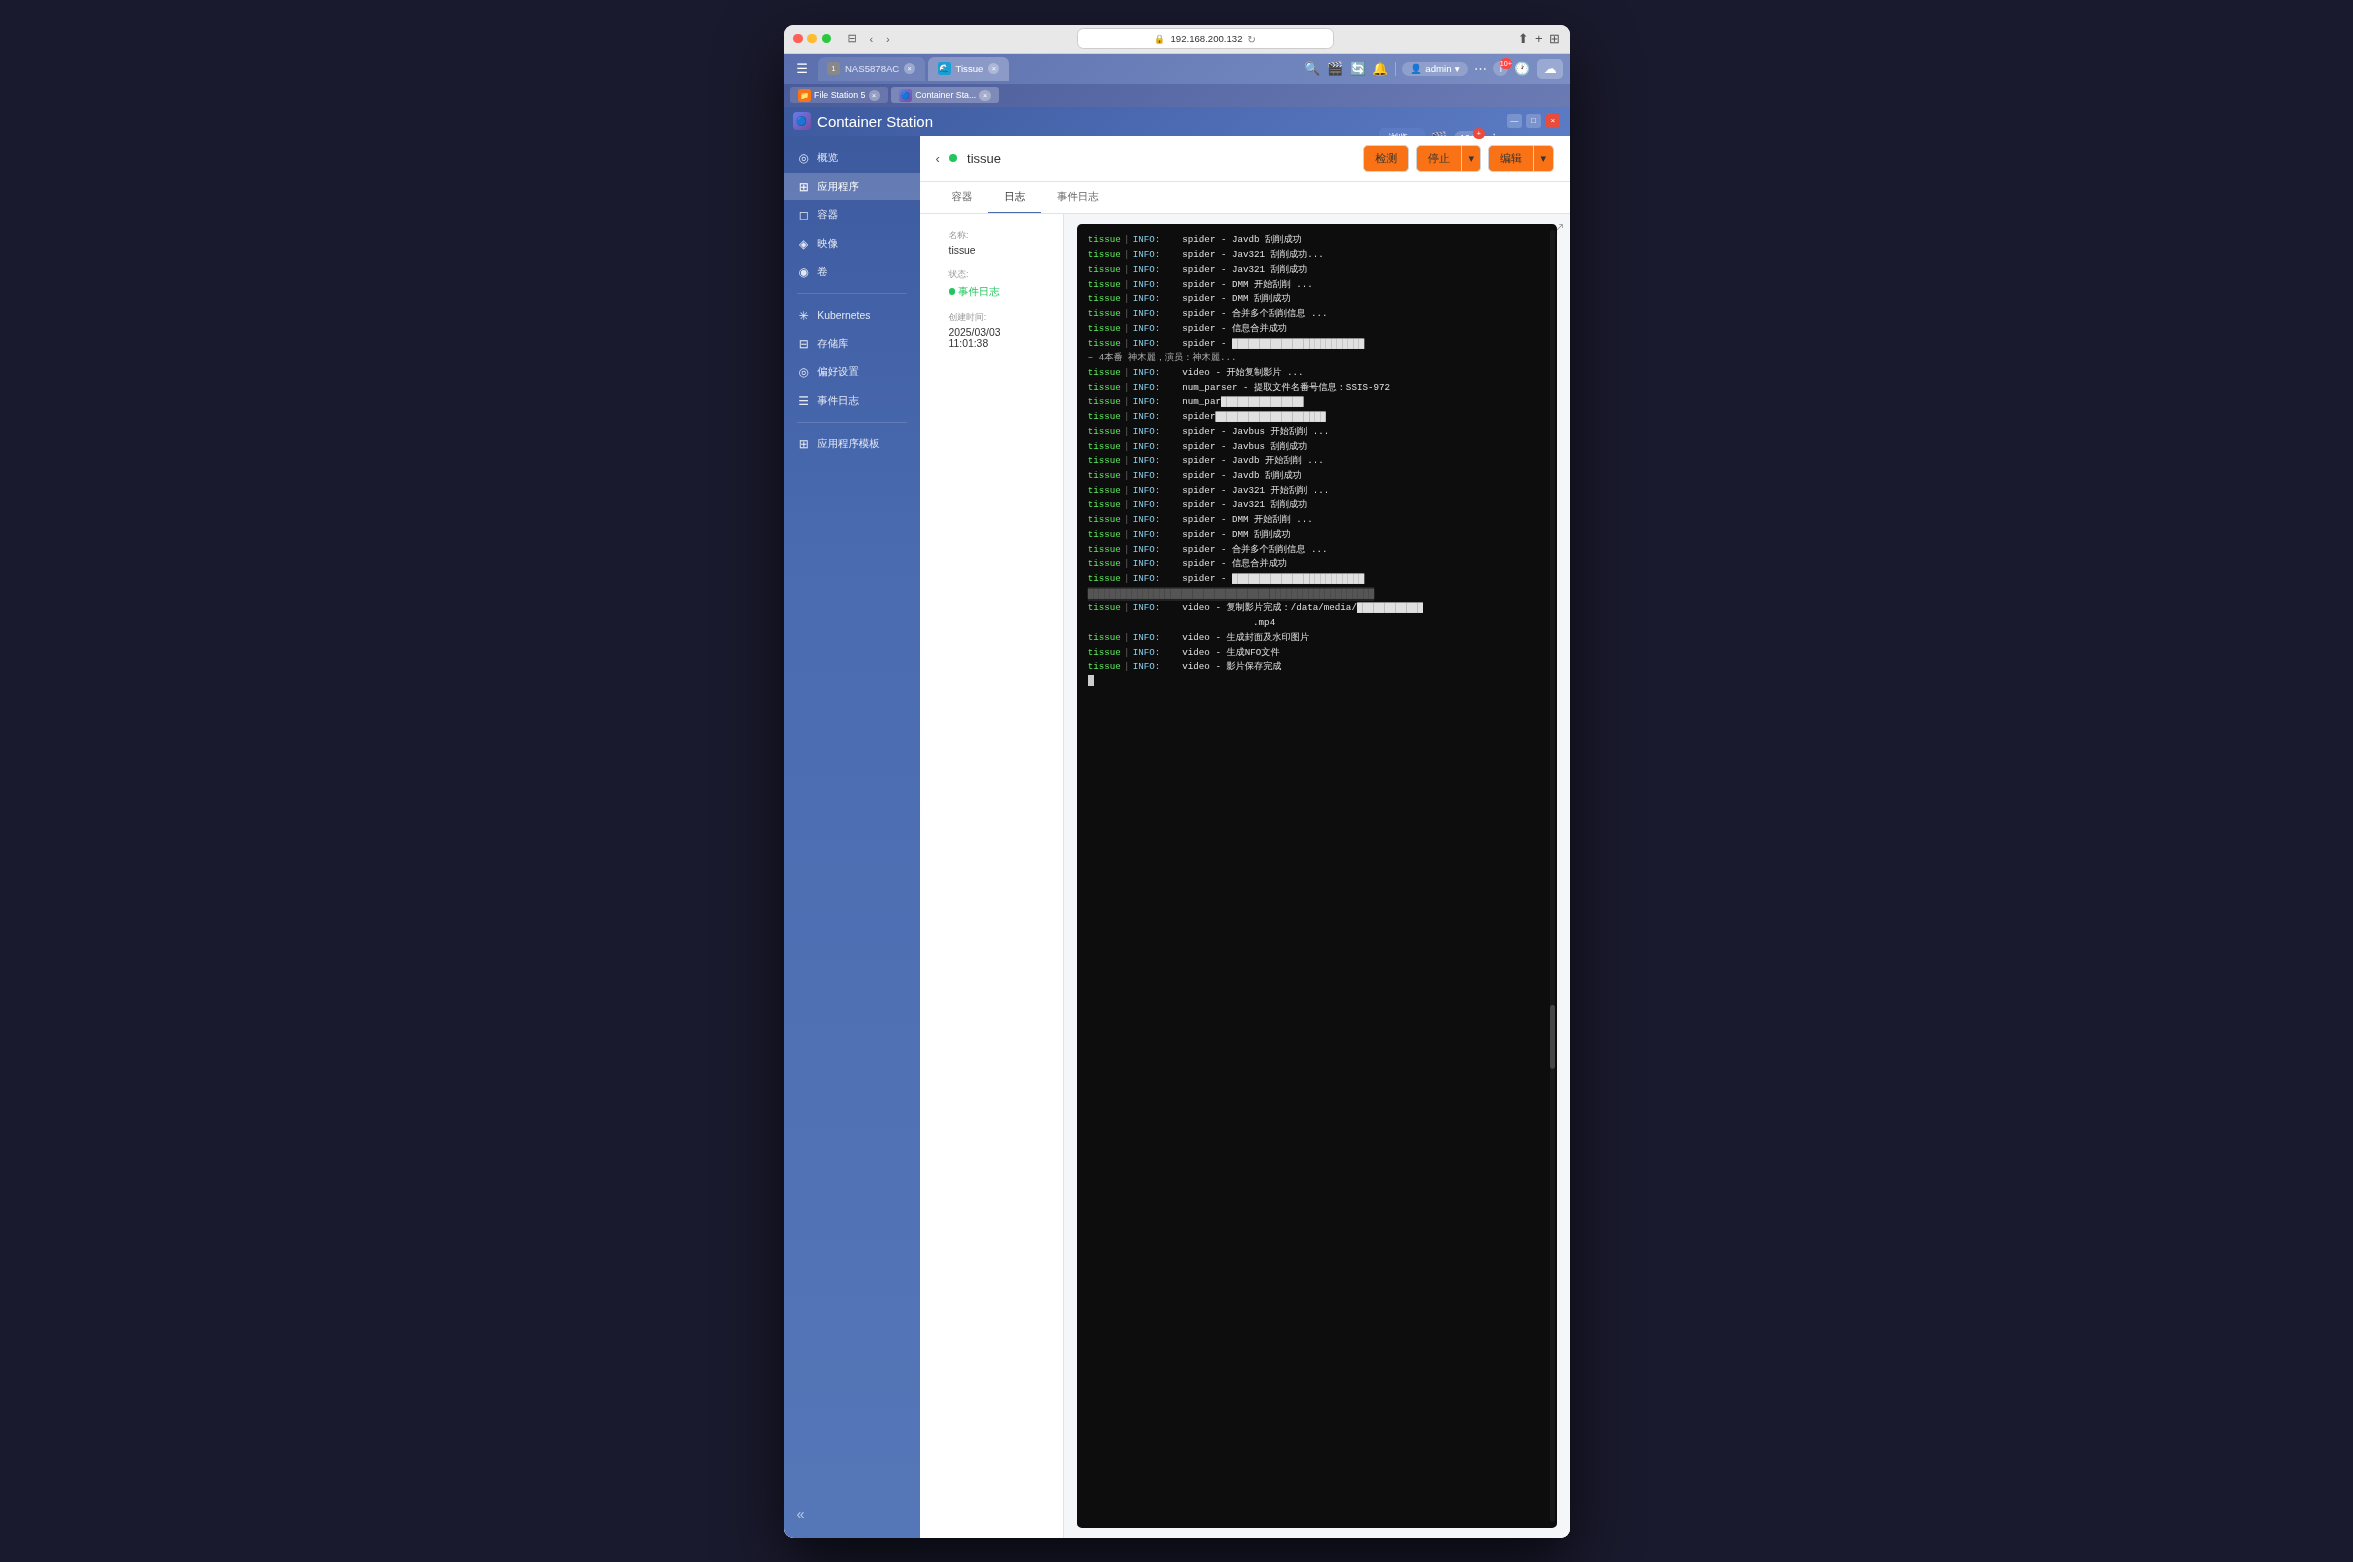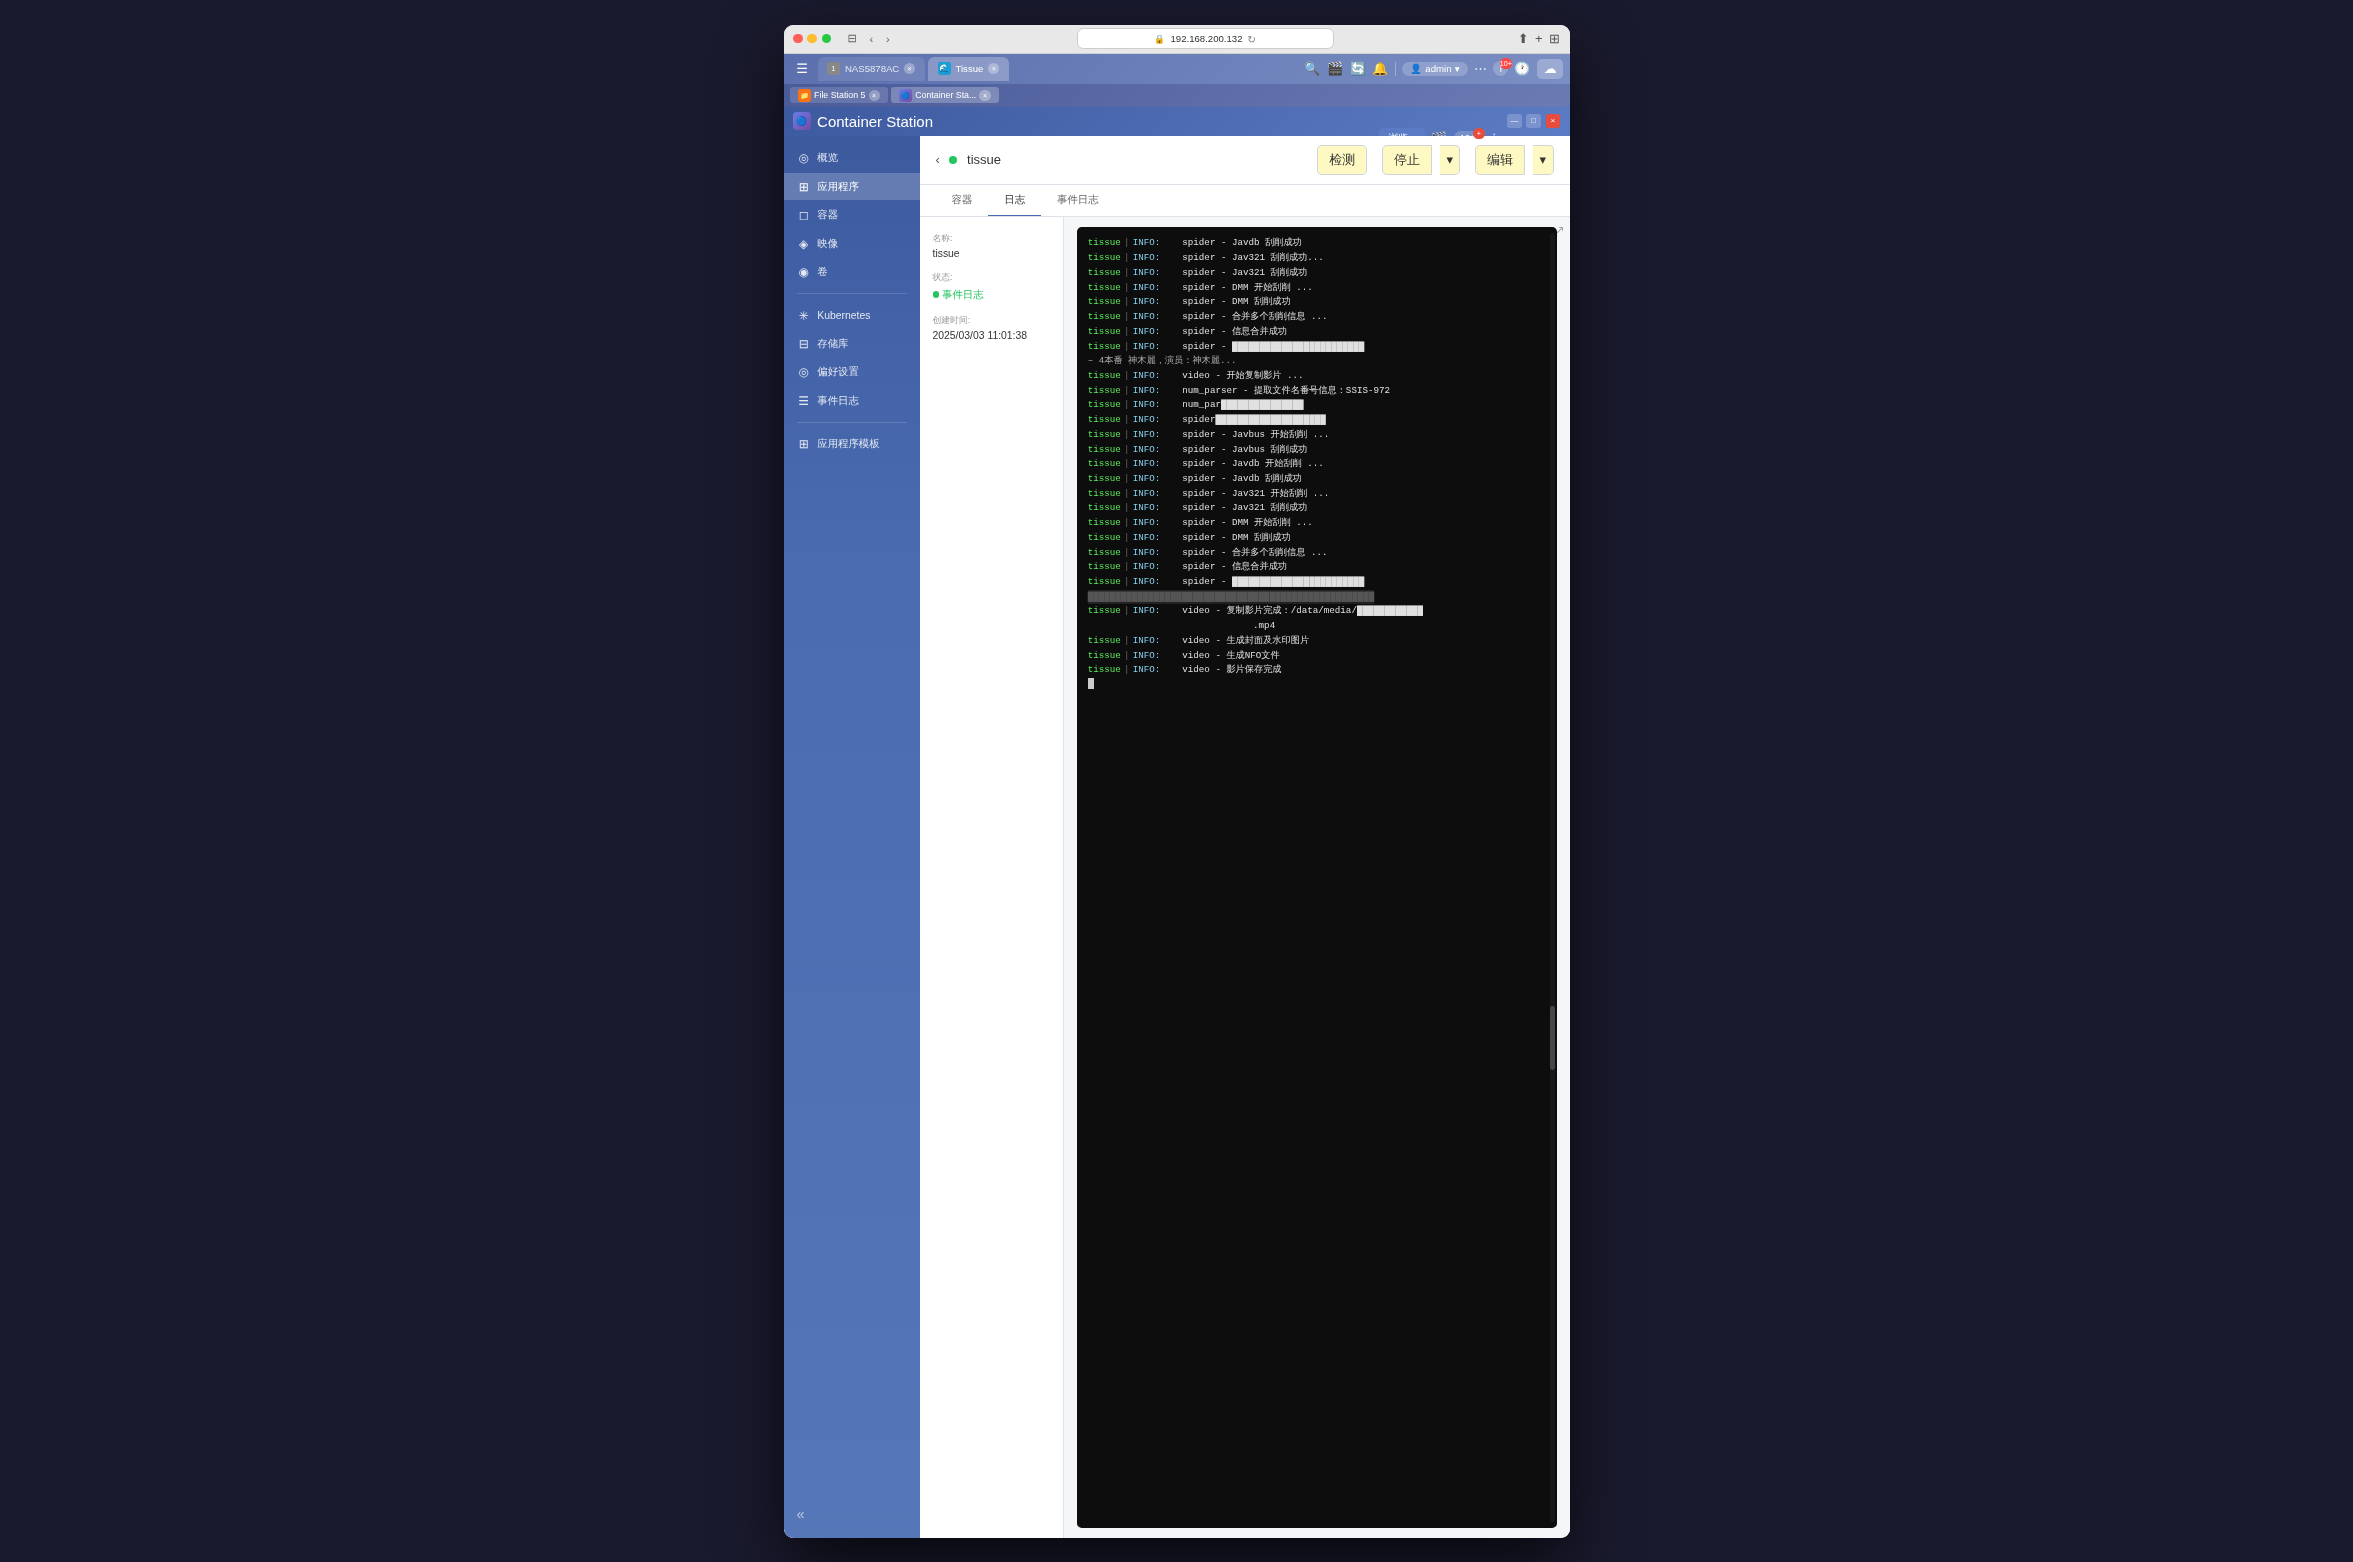--- a/index.html
+++ b/index.html
@@ -349,31 +349,30 @@
       flex-shrink: 0;
     }
     .container-name {
       font-size: 13px;
       font-weight: 500;
       color: #333;
       flex: 1;
     }
     .header-actions { display: flex; gap: 6.4px; }
     .action-btn {
-      background: #fef9c3;
+      background: #f97316;
       border: 0.8px solid #d0d4da;
       border-radius: 4.8px;
       padding: 4.8px 11.2px;
-      font-size: 13px;
+      font-size: 11px;
       cursor: pointer;
       color: #333;
       display: flex;
       align-items: center;
       gap: 3.2px;
-      margin-left: 8px;
     }
     .action-btn-dropdown {
       border-left: none;
       border-radius: 0 4.8px 4.8px 0;
       padding: 4.8px 6.4px;
     }
     .action-btn-left {
       border-radius: 4.8px 0 0 4.8px;
       text-align: center;
     }
@@ -399,21 +398,21 @@
     }
 
     
     .content-body {
       display: flex;
       flex: 1;
       overflow: hidden;
     }
     .info-panel {
       width: 144px;
-      padding: 16px 13px;
+      padding: 16px 29px;
       background: white;
       border-right: 0.8px solid #e0e4ea;
     }
     .info-field-label {
       font-size: 8.8px;
       color: #999;
       margin-bottom: 3.2px;
     }
     .info-field-value {
       font-size: 10.4px;

